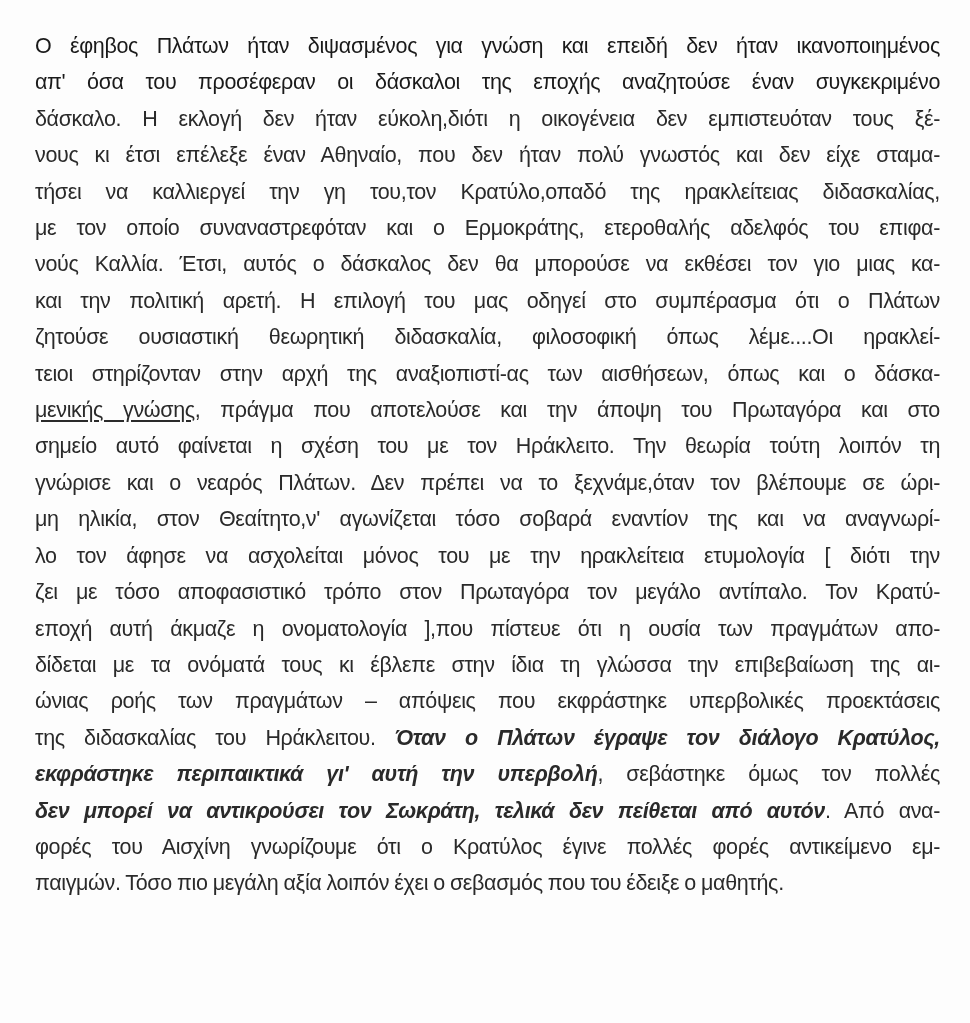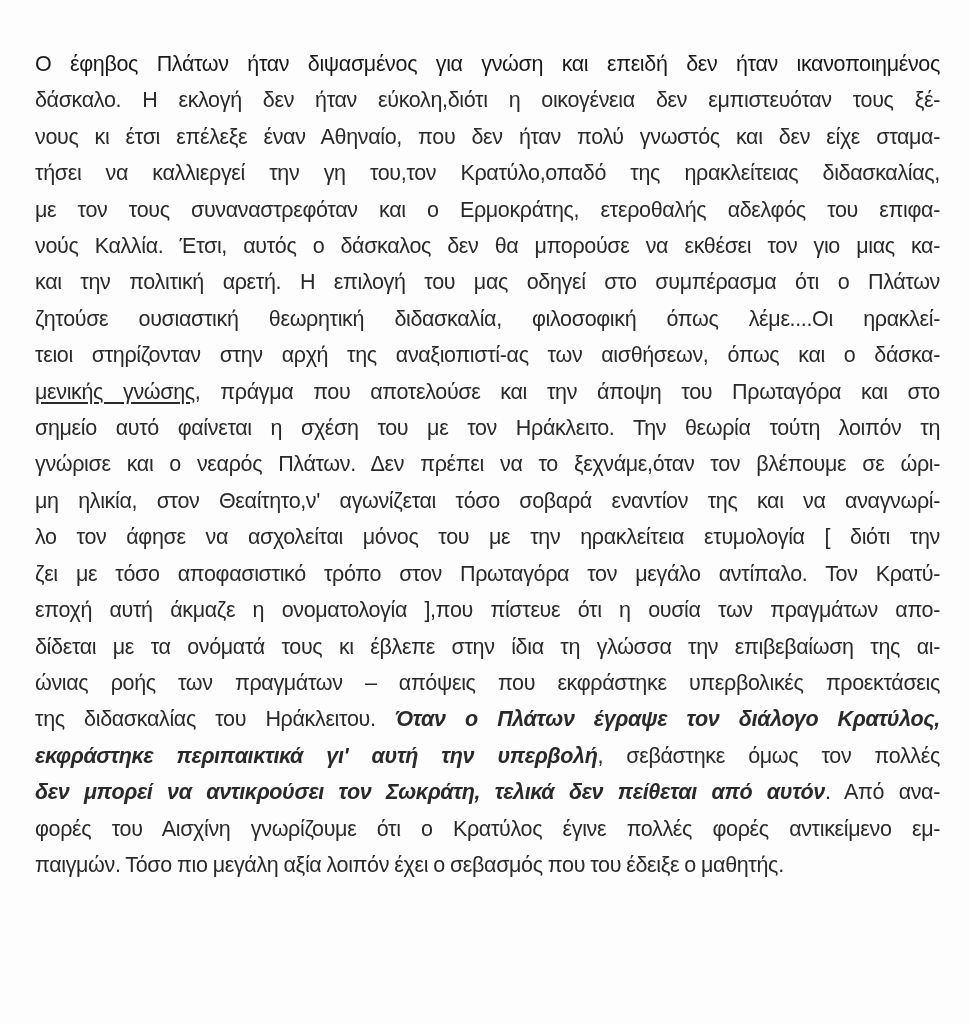--- a/index.html
+++ b/index.html
@@ -9,21 +9,21 @@
   }
   body {
     width: 970px;
     height: 1023px;
     overflow: hidden;
     position: relative;
   }
   .page {
     position: absolute;
     left: 35px;
-    top: 46px;
+    top: 28px;
     width: 905px;
     font-family: "Liberation Sans", "DejaVu Sans", sans-serif;
     font-size: 21.5px;
     color: #2a2a2a;
     line-height: 36.4px;
   }
   .line {
     display: block;
     white-space: nowrap;
     text-align: justify;
@@ -38,24 +38,25 @@
   .seg-b { font-weight: normal; }
   .seg-bi { font-weight: bold; font-style: italic; }
   .seg-u { text-decoration: underline; text-underline-offset: 3px; }
 </style>
 </head>
 <body>
 
 <div class="page">
   <div id="text-body">
       <span class="line dark"><span>Ο έφηβος Πλάτων ήταν διψασμένος για γνώση και επειδή δεν ήταν ικανοποιημένος</span></span>
+      <span class="line dark"><span>απ' όσα του προσέφεραν οι δάσκαλοι της εποχής  αναζητούσε έναν συγκεκριμένο</span></span>
       <span class="line"><span>δάσκαλο. Η εκλογή δεν ήταν εύκολη,διότι  η οικογένεια δεν εμπιστευόταν τους ξέ-</span></span>
       <span class="line"><span>νους κι  έτσι επέλεξε έναν Αθηναίο, που δεν ήταν πολύ γνωστός και δεν είχε σταμα-</span></span>
       <span class="line"><span>τήσει να καλλιεργεί την γη του,τον </span><span class="seg-b">Κρατύλο</span><span>,οπαδό της ηρακλείτειας διδασκαλίας,</span></span>
-      <span class="line"><span>με τον τους συναναστρεφόταν και ο Ερμοκράτης, ετεροθαλής αδελφός του επιφα-</span></span>
+      <span class="line"><span>με τον οποίο συναναστρεφόταν και ο Ερμοκράτης, ετεροθαλής αδελφός του επιφα-</span></span>
       <span class="line"><span>νούς Καλλία. Έτσι, αυτός ο δάσκαλος δεν θα μπορούσε να εκθέσει τον γιο μιας κα-</span></span>
       <span class="line"><span>και την πολιτική αρετή. Η επιλογή του μας οδηγεί στο συμπέρασμα ότι ο Πλάτων</span></span>
       <span class="line"><span>ζητούσε ουσιαστική θεωρητική διδασκαλία, φιλοσοφική όπως λέμε....Οι </span><span class="seg-b">ηρακλεί-</span></span>
       <span class="line"><span class="seg-b">τειοι</span><span> στηρίζονταν στην αρχή της </span><span class="seg-b">αναξιοπιστί-ας των αισθήσεων</span><span>, όπως και ο δάσκα-</span></span>
       <span class="line"><span class="seg-u">μενικής γνώσης</span><span>, πράγμα που αποτελούσε και την άποψη του </span><span class="seg-b">Πρωταγόρα</span><span> και στο</span></span>
       <span class="line"><span>σημείο αυτό φαίνεται η σχέση του με τον Ηράκλειτο. Την  θεωρία τούτη λοιπόν τη</span></span>
       <span class="line"><span>γνώρισε και ο νεαρός Πλάτων. Δεν πρέπει να το ξεχνάμε,όταν τον βλέπουμε σε ώρι-</span></span>
       <span class="line"><span>μη ηλικία, στον Θεαίτητο,ν' αγωνίζεται τόσο σοβαρά εναντίον της και να αναγνωρί-</span></span>
       <span class="line"><span class="seg-b">λο</span><span> τον άφησε να ασχολείται μόνος του με την </span><span class="seg-b">ηρακλείτεια ετυμολογία</span><span> [ διότι την</span></span>
       <span class="line"><span>ζει με τόσο αποφασιστικό τρόπο στον Πρωταγόρα τον μεγάλο αντίπαλο. Τον </span><span class="seg-b">Κρατύ-</span></span>

